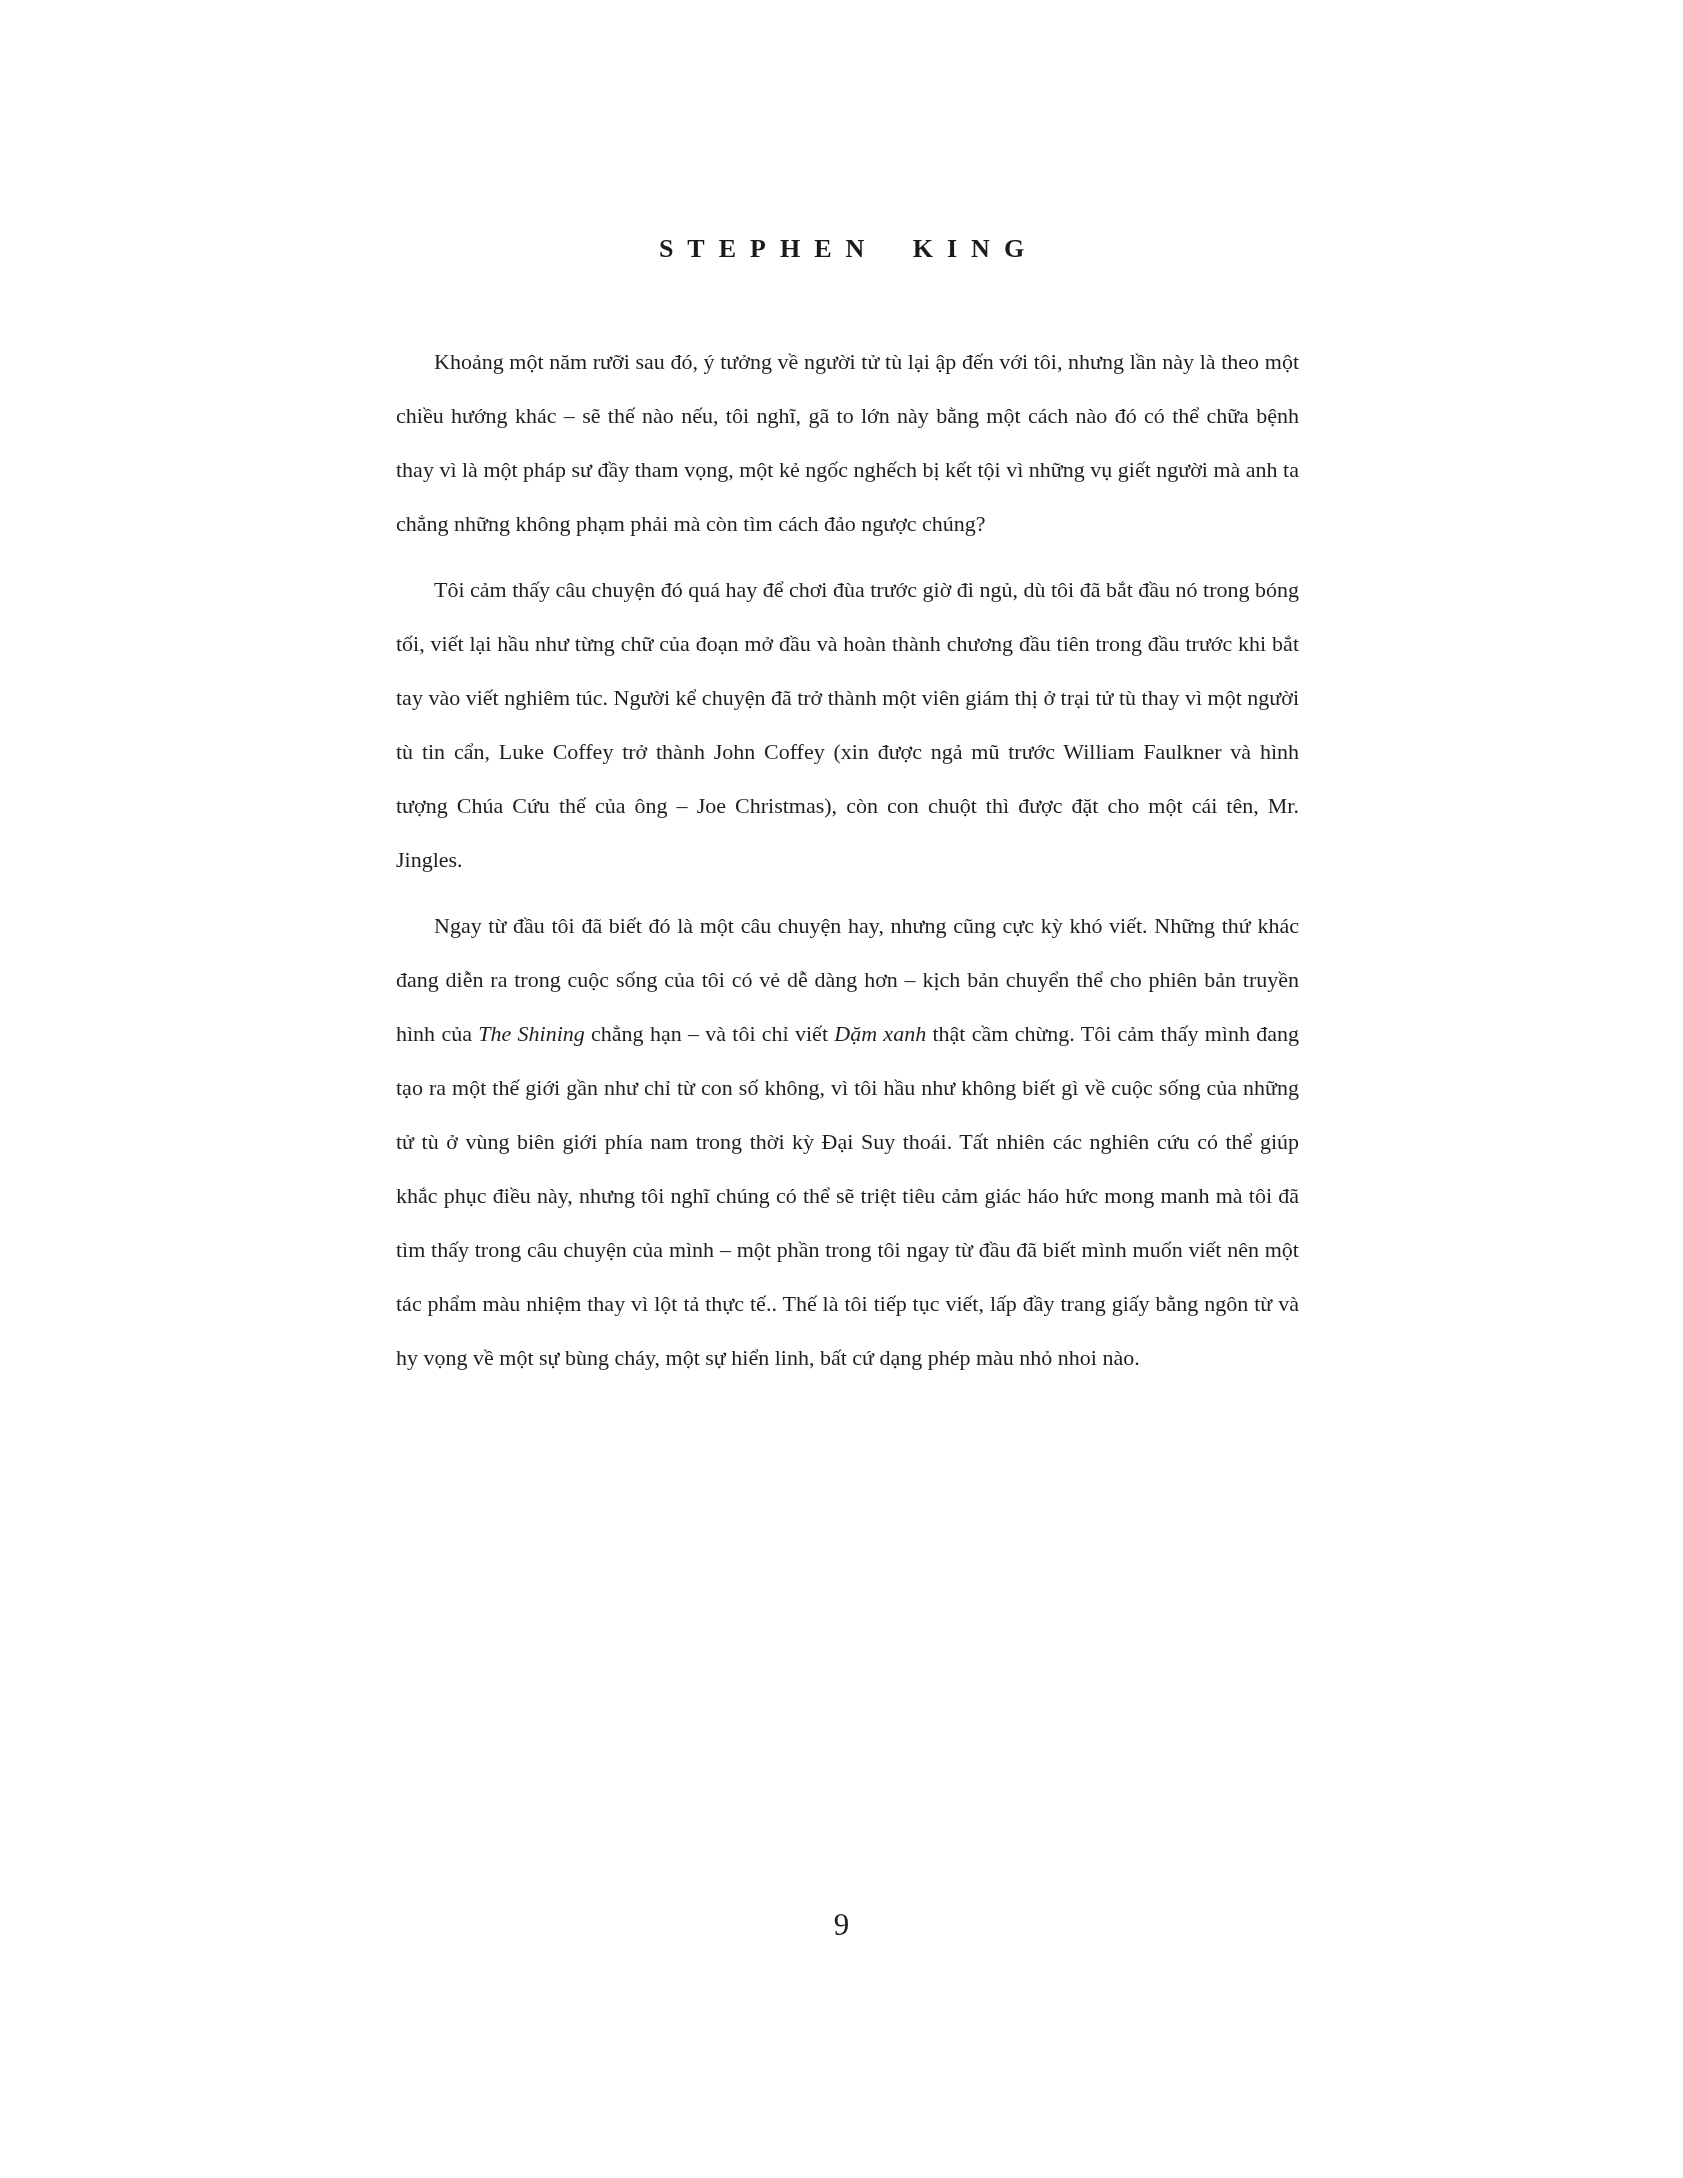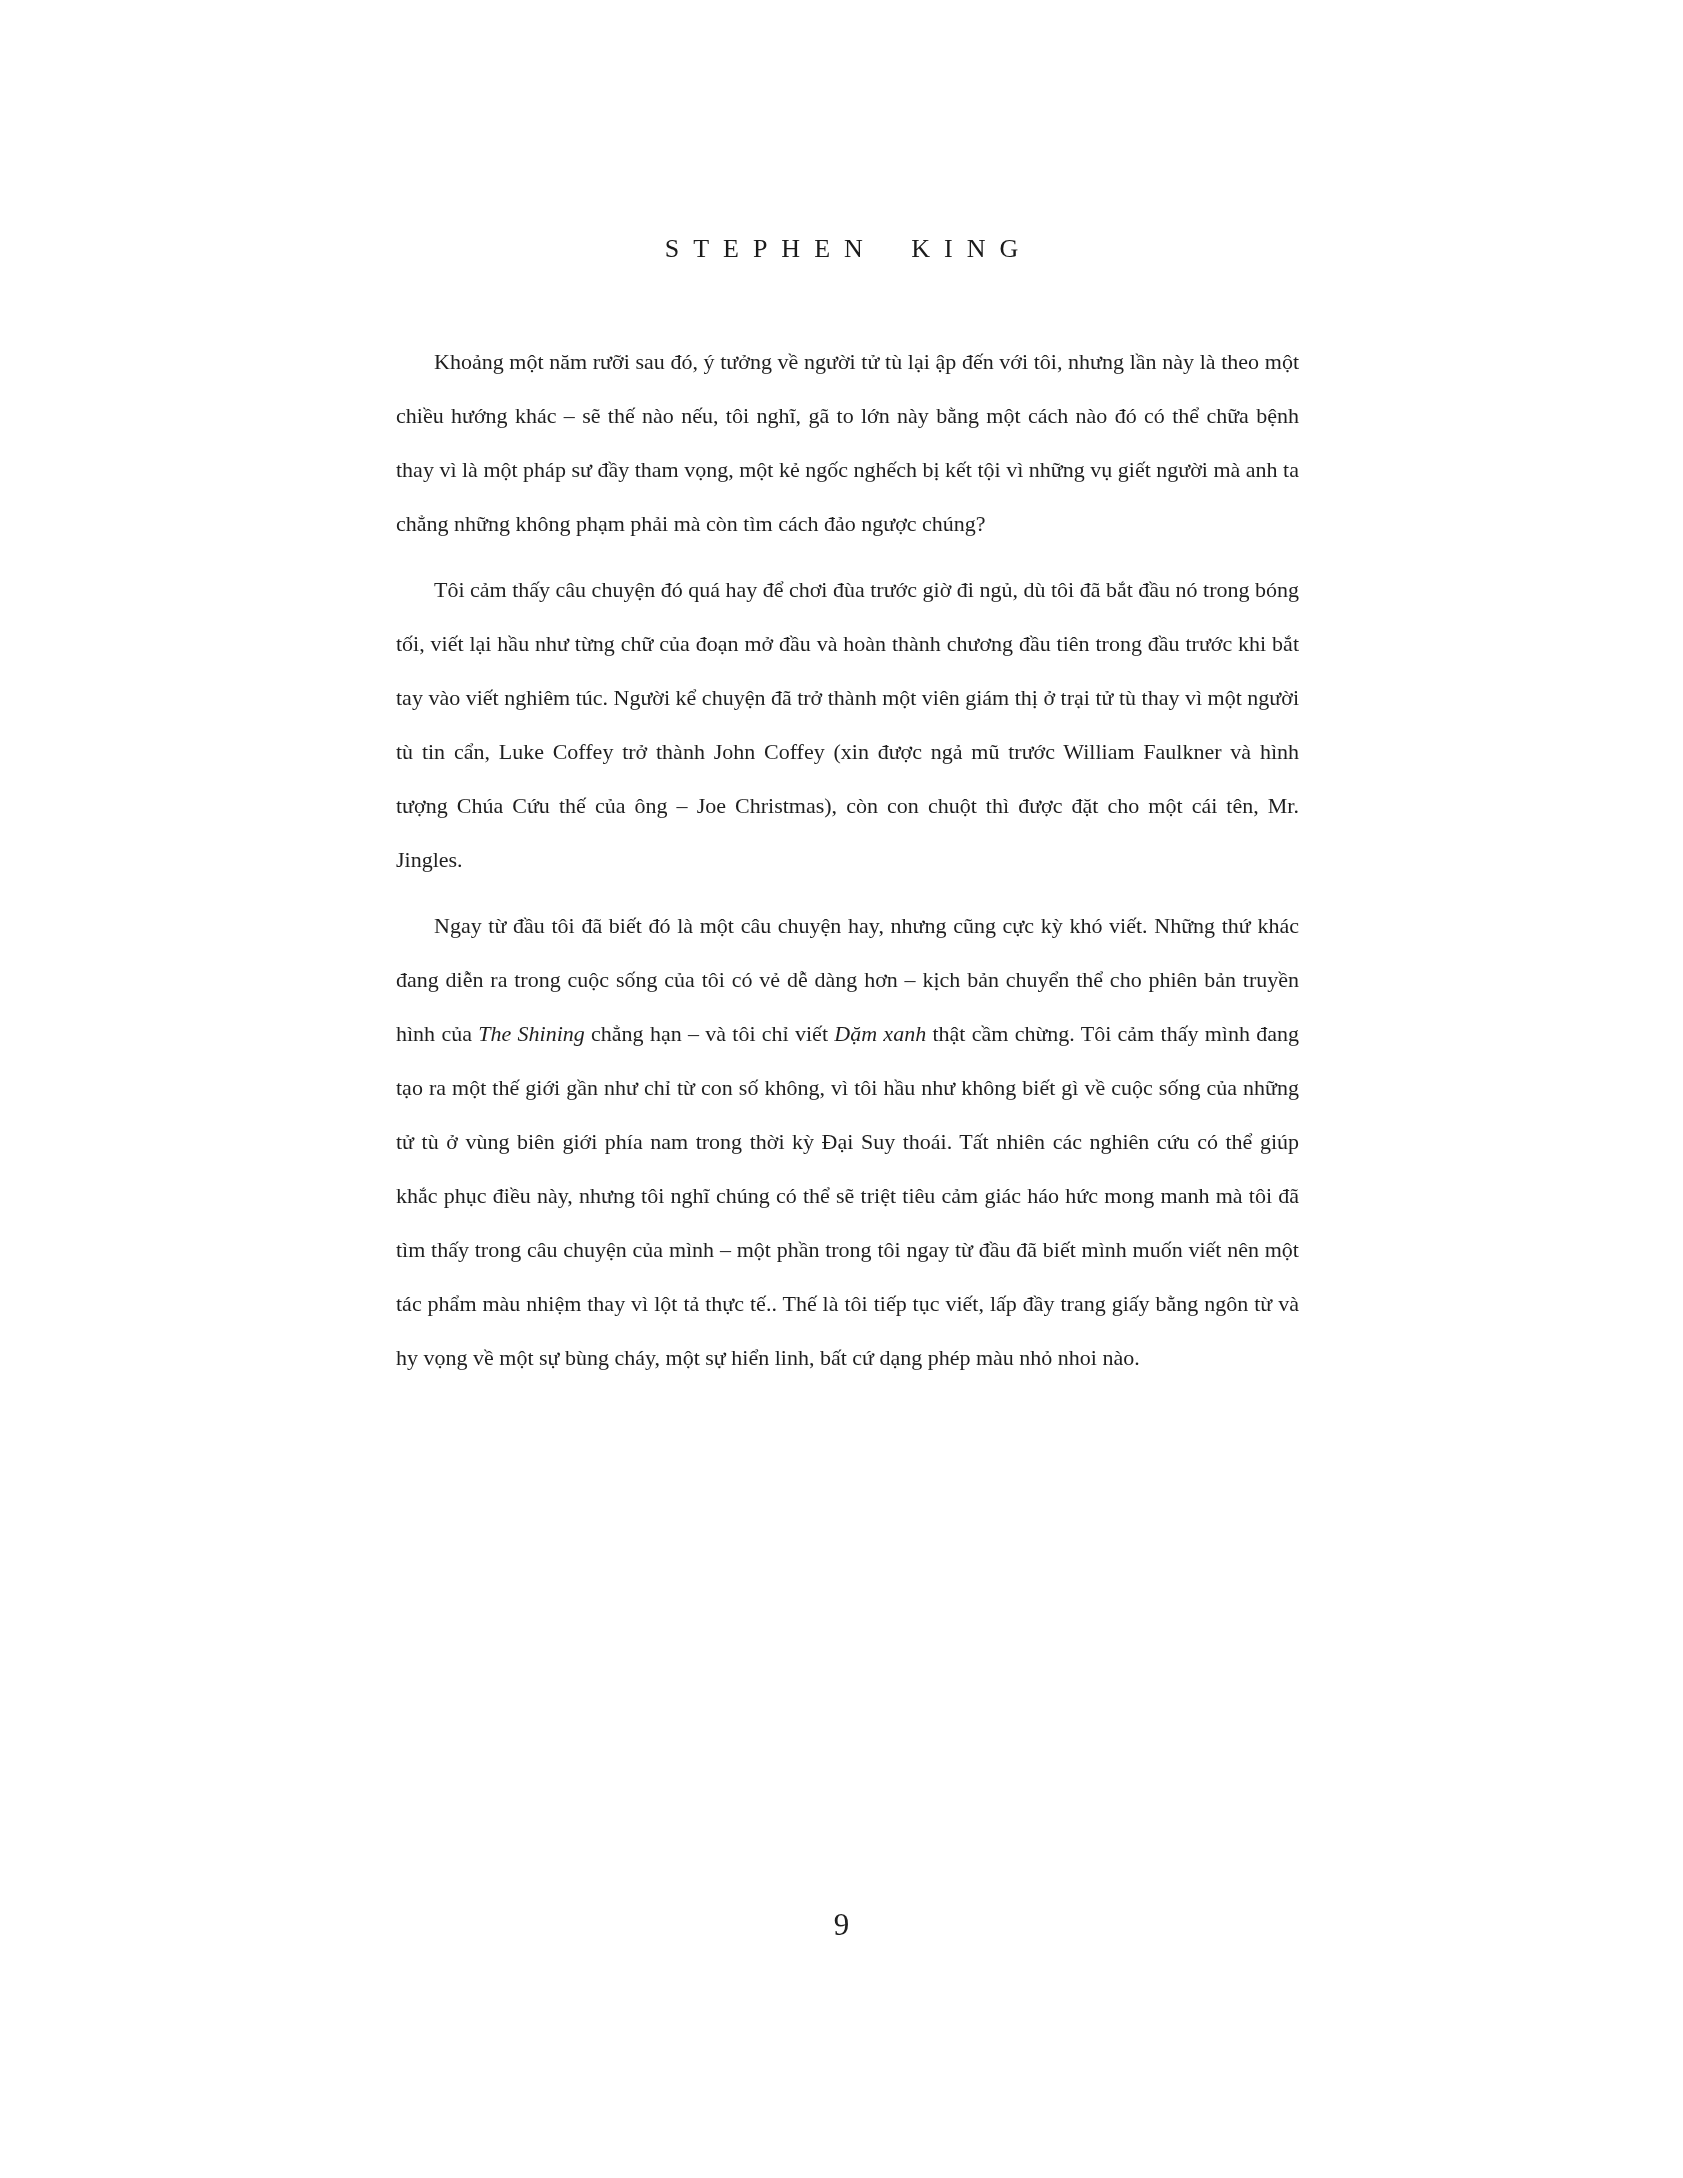--- a/index.html
+++ b/index.html
@@ -20,21 +20,21 @@
     height: 2178px;
     overflow: hidden;
   }
   .running-head {
     position: absolute;
     top: 234px;
     left: 0;
     width: 1683px;
     text-align: center;
     font-size: 26px;
-    font-weight: 400;
+    font-weight: 700;
     letter-spacing: 14px;
     text-indent: 14px; 
     word-spacing: 14px;
     color: #1b1b1b;
   }
   .page-text {
     position: absolute;
     left: 396px;
     top: 335px;
     width: 903px;

